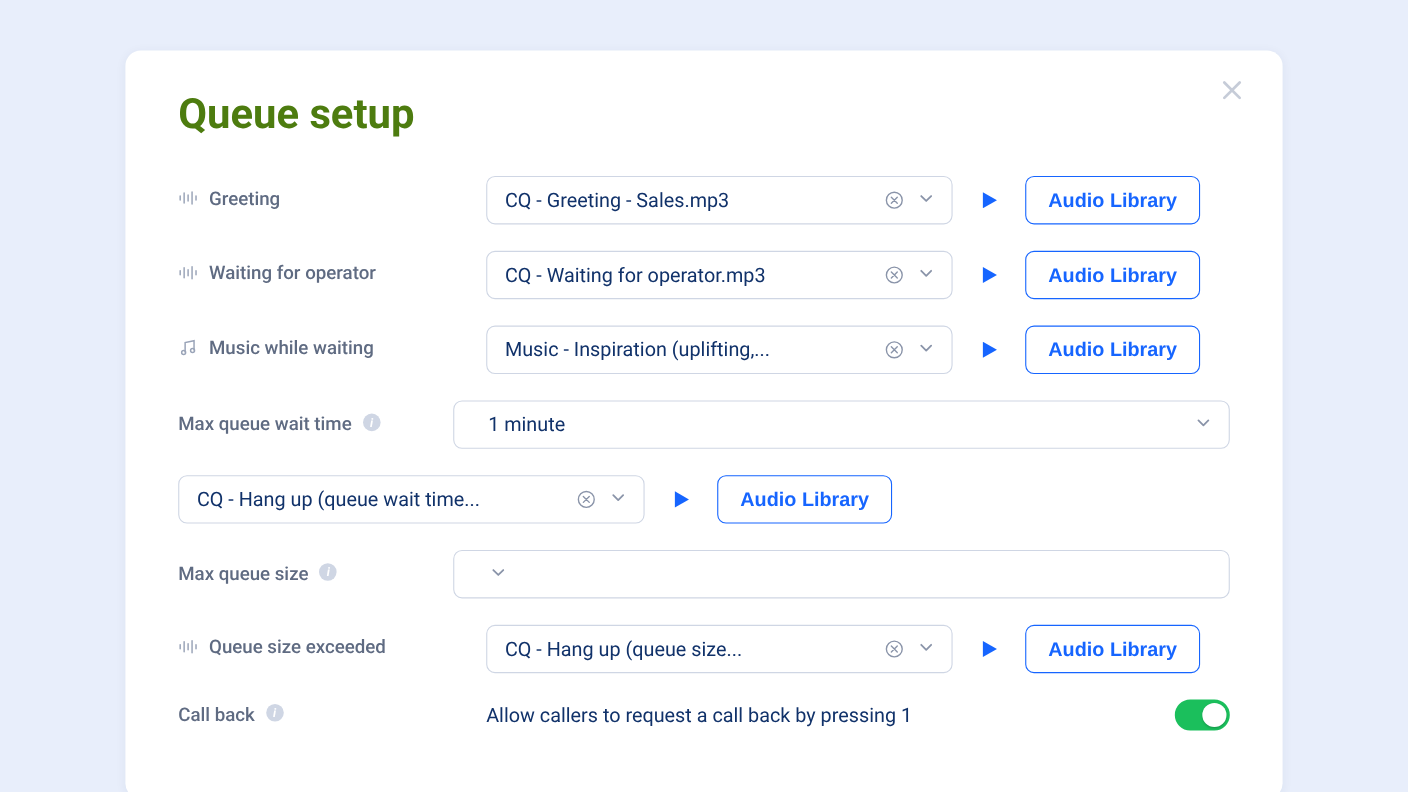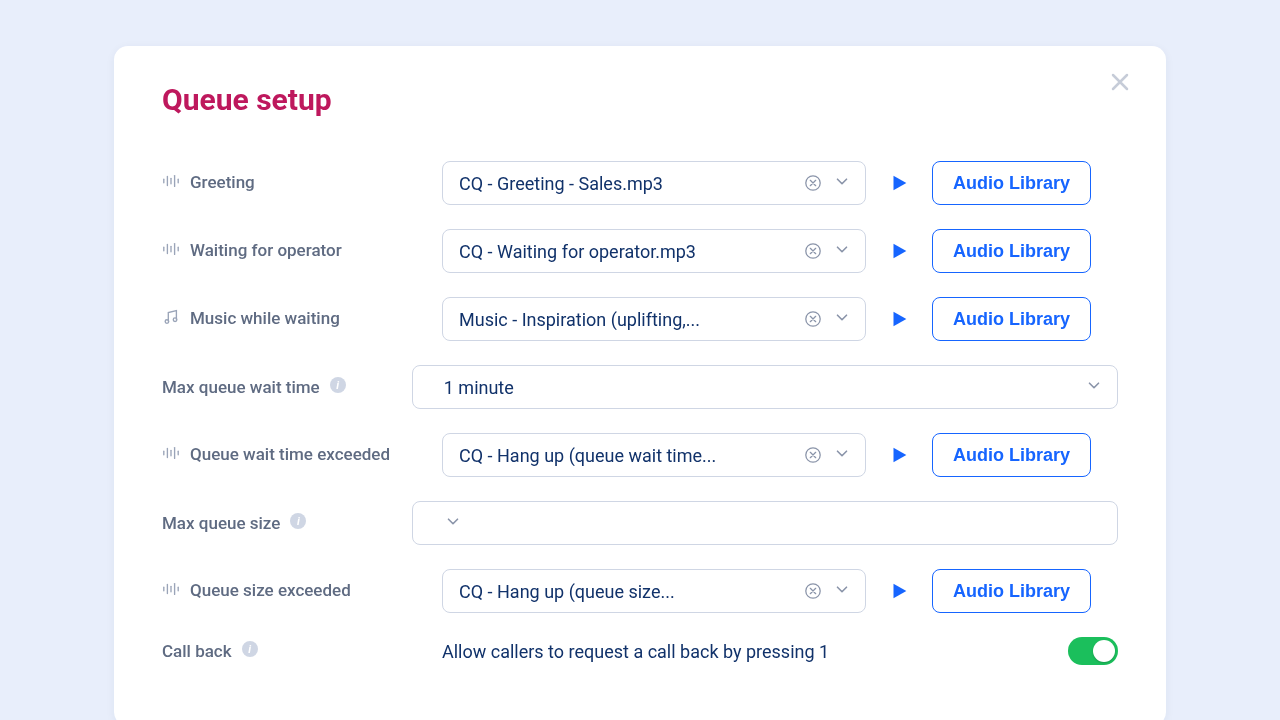--- a/index.html
+++ b/index.html
@@ -24,24 +24,24 @@
   .close {
     position: absolute;
     top: 24px;
     right: 30px;
     width: 28px;
     height: 28px;
     cursor: pointer;
     color: #c6ccd8;
   }
   h1 {
-    color: #be185d;
-    font-size: 30px;
+    color: #4d7c0f;
+    font-size: 38px;
     font-weight: 700;
-    margin-bottom: 44px;
+    margin-bottom: 34px;
   }
   .row {
     display: flex;
     align-items: center;
     gap: 22px;
     margin-bottom: 24px;
   }
   .sep { margin-top: 21px; }
   .label-col {
     width: 258px;
@@ -226,77 +226,63 @@
     </div>
     <div class="select wide">
       <span class="val">1 minute</span>
       <span class="chev"><svg viewBox="0 0 20 20" width="18" height="18">
             <path d="M5 8l5 5 5-5" fill="none" stroke="currentColor" stroke-width="1.8" stroke-linecap="round" stroke-linejoin="round"></path>
           </svg></span>
     </div>
   </div>
 
   <div class="row">
+    <div class="select audio">
+      <span class="val">CQ - Hang up (queue wait time...</span>
+      <span class="clear">
+          <svg viewBox="0 0 20 20" width="18" height="18">
+            <circle cx="10" cy="10" r="8" fill="none" stroke="currentColor" stroke-width="1.4"></circle>
+            <path d="M7 7l6 6M13 7l-6 6" stroke="currentColor" stroke-width="1.4" stroke-linecap="round"></path>
+          </svg>
+        </span>
+      <span class="chev"><svg viewBox="0 0 20 20" width="18" height="18">
+            <path d="M5 8l5 5 5-5" fill="none" stroke="currentColor" stroke-width="1.8" stroke-linecap="round" stroke-linejoin="round"></path>
+          </svg></span>
+    </div>
+    <span class="play"><svg viewBox="0 0 24 24" width="22" height="22">
+          <path d="M6 4l14 8-14 8z" fill="currentColor"></path>
+        </svg></span>
+    <button class="btn-lib">Audio Library</button>
+  </div>
+
+  <div class="row sep">
+    <div class="label-col">
+      <span>Max queue size</span>
+      <span class="info">i</span>
+    </div>
+    <div class="select wide">
+      <span class="chev"><svg viewBox="0 0 20 20" width="18" height="18">
+            <path d="M5 8l5 5 5-5" fill="none" stroke="currentColor" stroke-width="1.8" stroke-linecap="round" stroke-linejoin="round"></path>
+          </svg></span>
+    </div>
+  </div>
+
+  <div class="row">
     <div class="label-col">
       <span class="sound-icon">
         <svg width="18" height="18" viewBox="0 0 20 20">
             <g stroke="currentColor" stroke-width="1.5" stroke-linecap="round">
               <line x1="2" y1="8" x2="2" y2="12"></line>
               <line x1="6" y1="5" x2="6" y2="15"></line>
               <line x1="10" y1="7" x2="10" y2="13"></line>
               <line x1="14" y1="4" x2="14" y2="16"></line>
               <line x1="18" y1="8" x2="18" y2="12"></line>
             </g>
           </svg>
       </span>
-      <span>Queue wait time exceeded</span>
-    </div>
-    <div class="select audio">
-      <span class="val">CQ - Hang up (queue wait time...</span>
-      <span class="clear">
-          <svg viewBox="0 0 20 20" width="18" height="18">
-            <circle cx="10" cy="10" r="8" fill="none" stroke="currentColor" stroke-width="1.4"></circle>
-            <path d="M7 7l6 6M13 7l-6 6" stroke="currentColor" stroke-width="1.4" stroke-linecap="round"></path>
-          </svg>
-        </span>
-      <span class="chev"><svg viewBox="0 0 20 20" width="18" height="18">
-            <path d="M5 8l5 5 5-5" fill="none" stroke="currentColor" stroke-width="1.8" stroke-linecap="round" stroke-linejoin="round"></path>
-          </svg></span>
-    </div>
-    <span class="play"><svg viewBox="0 0 24 24" width="22" height="22">
-          <path d="M6 4l14 8-14 8z" fill="currentColor"></path>
-        </svg></span>
-    <button class="btn-lib">Audio Library</button>
-  </div>
-
-  <div class="row sep">
-    <div class="label-col">
-      <span>Max queue size</span>
-      <span class="info">i</span>
-    </div>
-    <div class="select wide">
-      <span class="chev"><svg viewBox="0 0 20 20" width="18" height="18">
-            <path d="M5 8l5 5 5-5" fill="none" stroke="currentColor" stroke-width="1.8" stroke-linecap="round" stroke-linejoin="round"></path>
-          </svg></span>
-    </div>
-  </div>
-
-  <div class="row">
-    <div class="label-col">
-      <span class="sound-icon">
-        <svg width="18" height="18" viewBox="0 0 20 20">
-            <g stroke="currentColor" stroke-width="1.5" stroke-linecap="round">
-              <line x1="2" y1="8" x2="2" y2="12"></line>
-              <line x1="6" y1="5" x2="6" y2="15"></line>
-              <line x1="10" y1="7" x2="10" y2="13"></line>
-              <line x1="14" y1="4" x2="14" y2="16"></line>
-              <line x1="18" y1="8" x2="18" y2="12"></line>
-            </g>
-          </svg>
-      </span>
       <span>Queue size exceeded</span>
     </div>
     <div class="select audio">
       <span class="val">CQ - Hang up (queue size...</span>
       <span class="clear">
           <svg viewBox="0 0 20 20" width="18" height="18">
             <circle cx="10" cy="10" r="8" fill="none" stroke="currentColor" stroke-width="1.4"></circle>
             <path d="M7 7l6 6M13 7l-6 6" stroke="currentColor" stroke-width="1.4" stroke-linecap="round"></path>
           </svg>
         </span>

